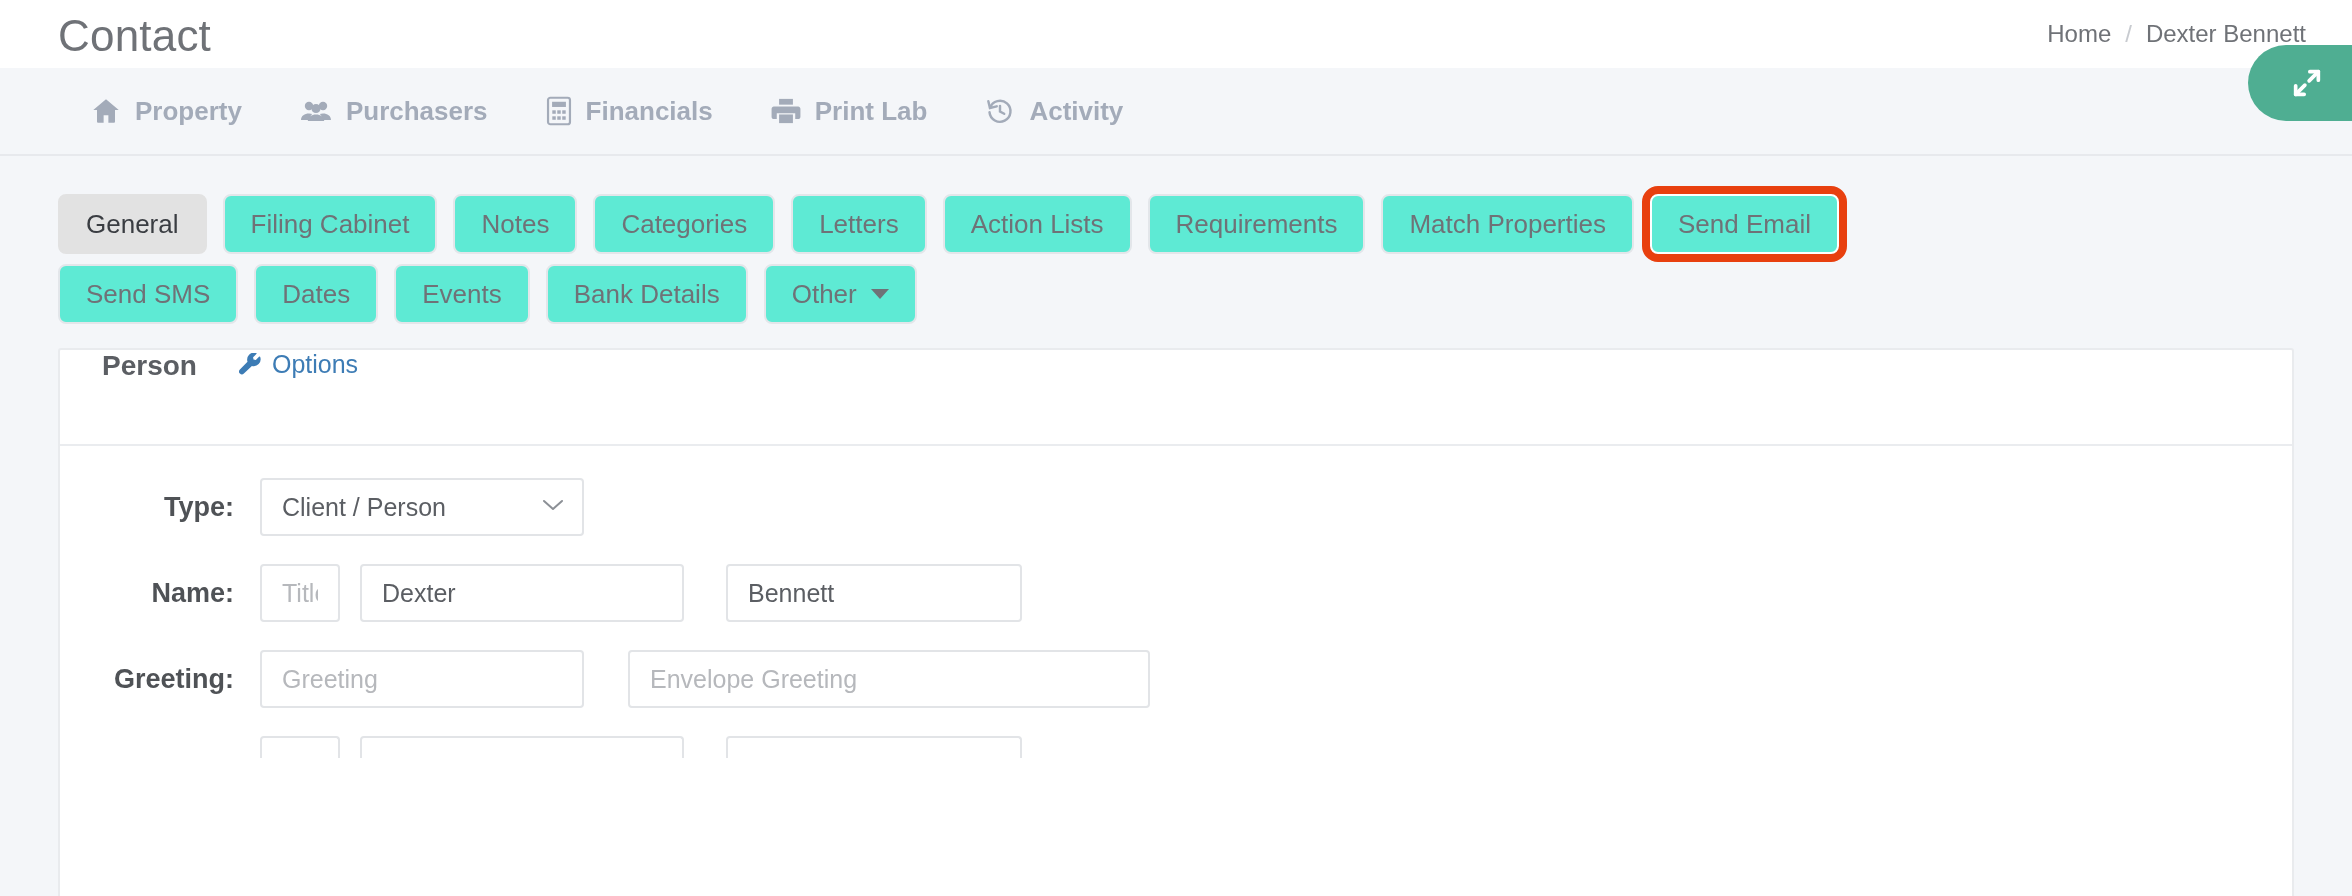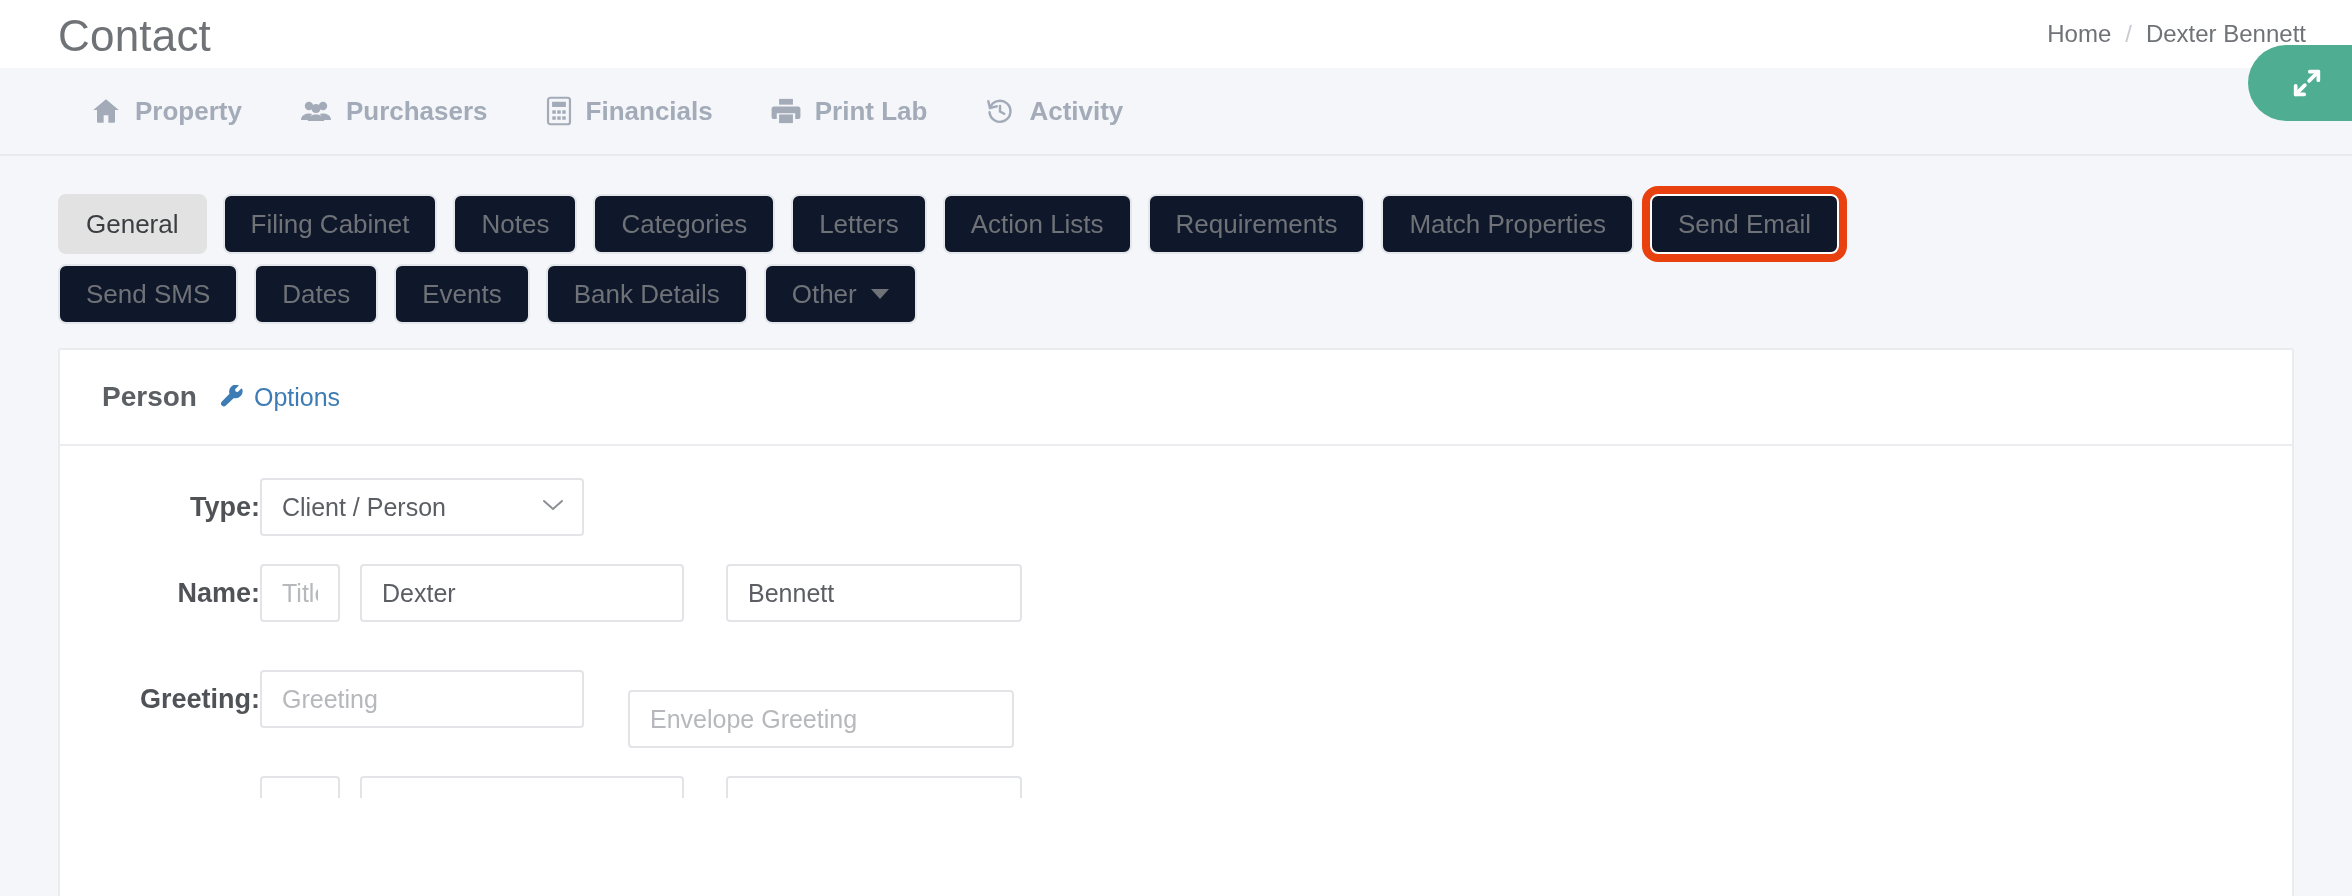--- a/index.html
+++ b/index.html
@@ -100,21 +100,21 @@
     padding: 38px 0 0 58px;
     background: #f4f6f9;
   }
   .subtabs {
     display: flex;
     flex-wrap: wrap;
     gap: 16px;
     max-width: 2240px;
   }
   .subtab {
-    background: #0f172a;
+    background: #5eead4;
     border: 2px solid #e3e6ea;
     border-radius: 8px;
     padding: 0 26px;
     height: 60px;
     display: inline-flex;
     align-items: center;
     gap: 12px;
     font-size: 26px;
     color: #6f7277;
     font-family: inherit;
@@ -145,22 +145,22 @@
   .card {
     margin: 24px 58px 0 58px;
     background: #ffffff;
     border: 2px solid #e9ebee;
     border-radius: 3px;
     min-height: 600px;
   }
   .card-header {
     height: 96px;
     display: flex;
-    align-items: center;
-    gap: 24px;
+    align-items: flex-start;
+    gap: 42px;
     padding: 0 42px;
     border-bottom: 2px solid #eaecef;
   }
   .card-header .section-title {
     font-size: 28px;
     font-weight: bold;
     color: #5b5e63;
   }
   .options-link {
     display: inline-flex;
@@ -177,20 +177,21 @@
 
   .form-row {
     display: flex;
     align-items: center;
     padding: 0 0 0 42px;
     margin-bottom: 28px;
   }
   .form-label {
     width: 158px;
     text-align: right;
+    padding-right: 26px;
     font-size: 27px;
     font-weight: bold;
     color: #4f5256;
     white-space: nowrap;
   }
   .field {
     height: 58px;
     border: 2px solid #e2e4e7;
     border-radius: 4px;
     background: #ffffff;
@@ -213,21 +214,21 @@
     position: absolute;
     right: 20px;
     top: 50%;
     transform: translateY(-50%);
     pointer-events: none;
   }
   .f-title { width: 80px; margin-right: 20px; }
   .f-first { width: 324px; margin-right: 42px; }
   .f-last  { width: 296px; }
   .f-greeting { width: 324px; margin-right: 44px; }
-  .f-envgreeting { width: 386px; margin-top: 40px; }
+  .f-envgreeting { width: 522px; }
 
   .partial-row { padding-left: 42px; display: flex; }
   .partial-field {
     height: 22px;
     border: 2px solid #e2e4e7;
     border-bottom: none;
     border-radius: 4px 4px 0 0;
     background: #fff;
   }
 </style>

